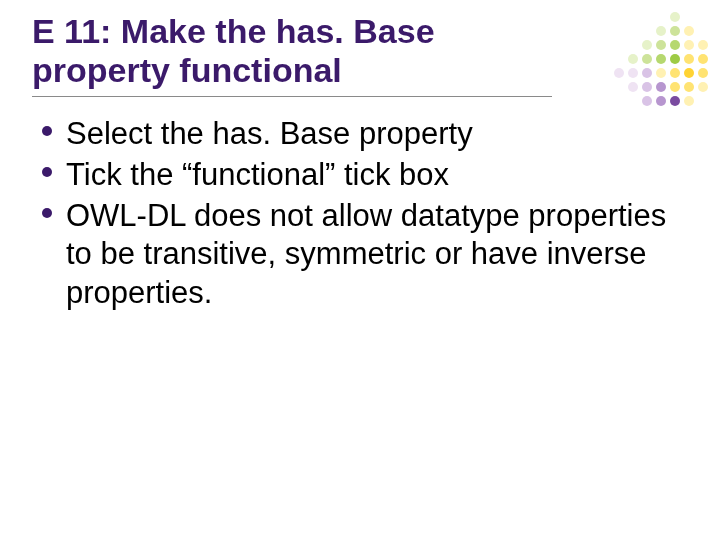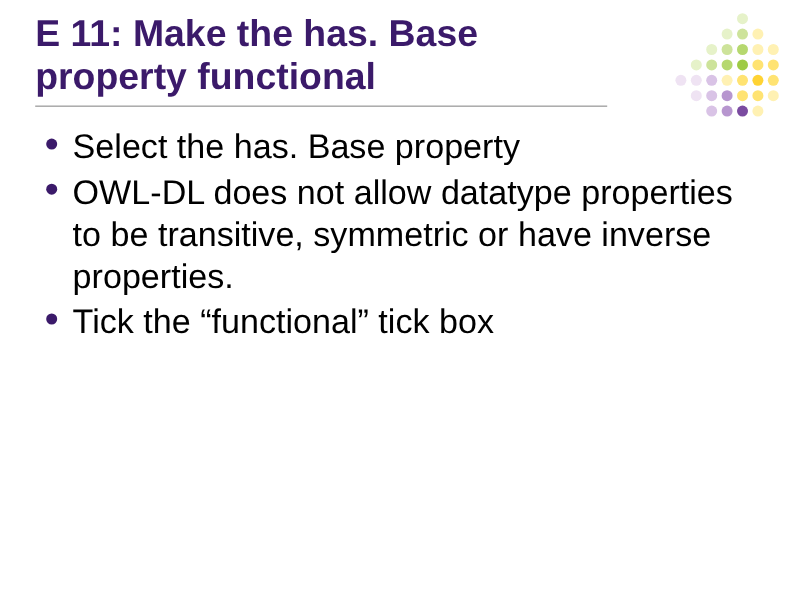--- a/index.html
+++ b/index.html
@@ -236,16 +236,16 @@
       </div>
     </div>
 
   <div class="title-block">
     <h1 class="title">E 11: Make the has. Base property functional</h1>
   </div>
   <hr class="rule">
 
   <ul class="body-list">
     <li><span>Select the has. Base property</span></li>
+    <li><span>Tick the “functional” tick box</span></li>
     <li><span>OWL-DL does not allow datatype properties to be transitive, symmetric or have inverse properties.</span></li>
-    <li><span>Tick the “functional” tick box</span></li>
   </ul>
 </div>
 
 </body></html>

